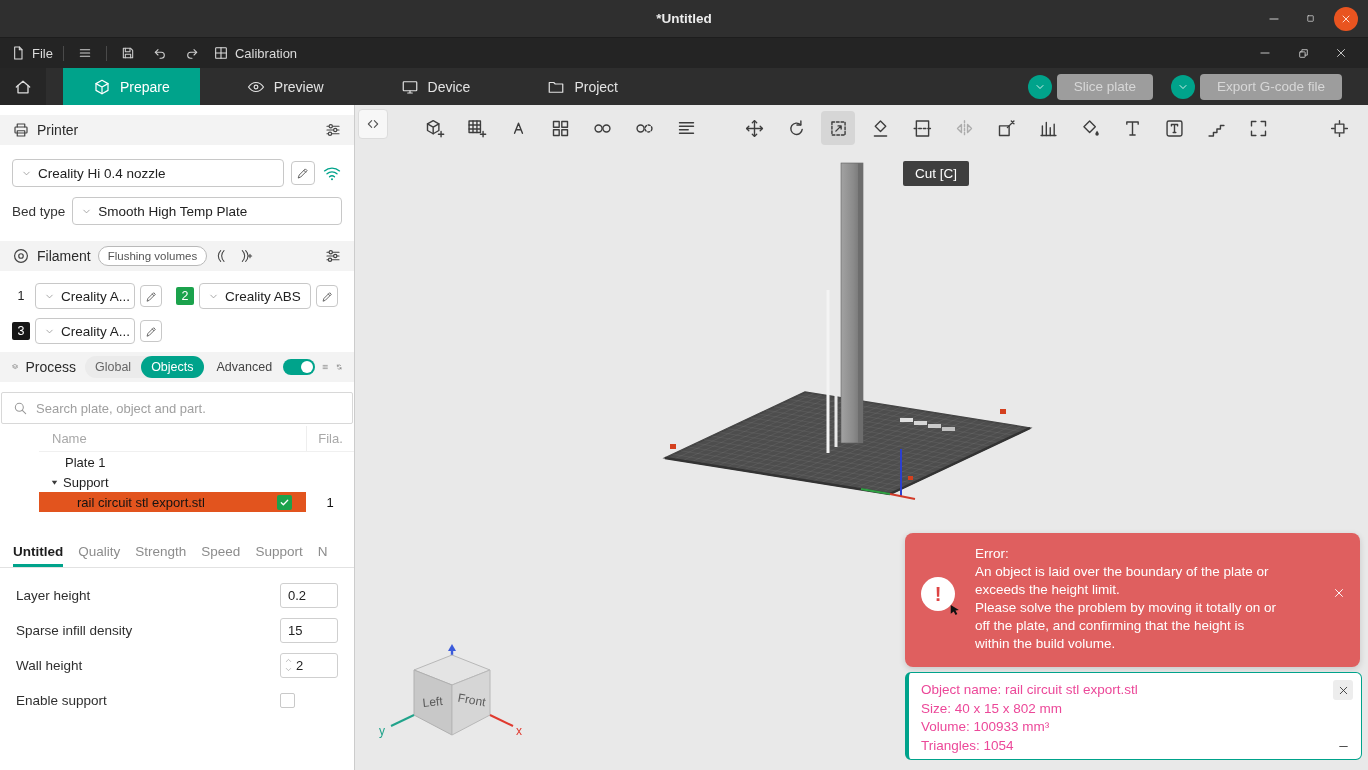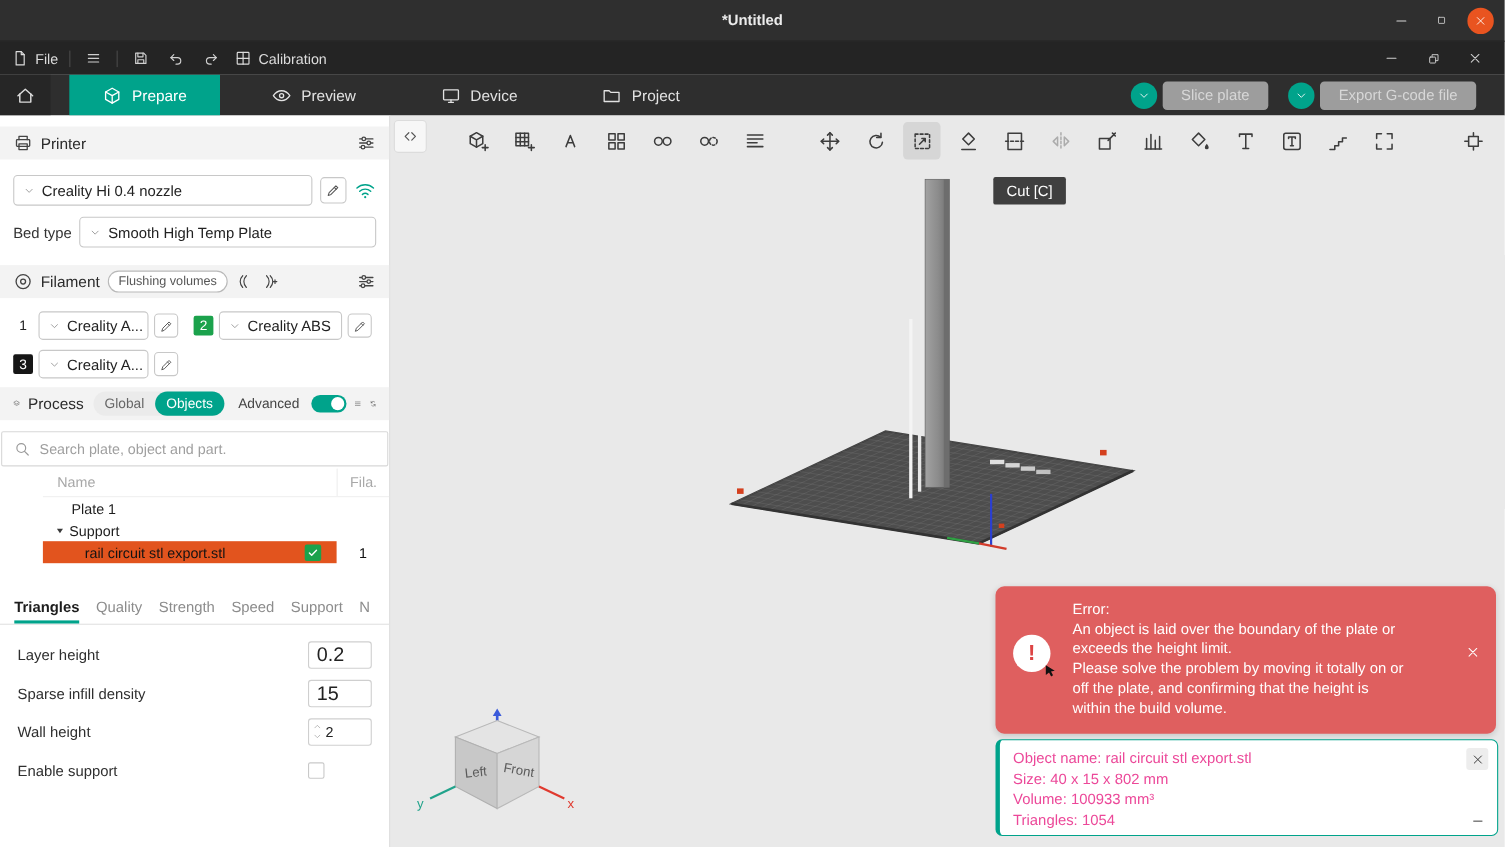--- a/index.html
+++ b/index.html
@@ -88,21 +88,21 @@
   .outside-lbl{ margin-left:3px; }
   .tree-row.selected .tr-main{ background:var(--sel); }
   .sel-label{ padding-left:38px; flex:1; color:#131313; overflow:hidden; white-space:nowrap; }
   .cb-checked{ width:15px; height:15px; background:var(--green); border-radius:2px; display:flex; align-items:center; justify-content:center; color:#fff; margin-right:14px; flex:none; }
   .param-tabs{ display:flex; align-items:flex-end; gap:15px; padding:0 13px; margin-top:24px; height:32px; border-bottom:1px solid #e2e2e2; white-space:nowrap; overflow:hidden; }
   .p-tab{ font-size:13.5px; color:#8c8c8c; padding-bottom:8px; }
   .p-tab.active{ color:#1d1d1d; font-weight:bold; border-bottom:3px solid var(--accent); padding-bottom:5px; }
   .params{ padding:14px 16px; display:flex; flex-direction:column; gap:9px; }
   .param-row{ display:flex; align-items:center; height:26px; }
   .param-label{ flex:1; font-size:13.5px; color:#2f2f2f; }
-  .param-input{ width:58px; height:25px; border:1px solid #cfcfcf; border-radius:3px; padding:0 7px; font-size:18px; color:#222; outline:none; }
+  .param-input{ width:58px; height:25px; border:1px solid #cfcfcf; border-radius:3px; padding:0 7px; font-size:13px; color:#222; outline:none; }
   .ctrl-cell{ width:58px; display:flex; align-items:center; }
   .stepper{ width:58px; height:25px; border:1px solid #cfcfcf; border-radius:3px; display:flex; align-items:center; padding:0 3px; gap:3px; }
   .st-arrows{ display:flex; flex-direction:column; color:#999; }
   .st-val{ font-size:13px; color:#222; }
   .cb{ width:15px; height:15px; border:1px solid #c9c9c9; border-radius:2px; background:#fff; }
 
   
   .viewport{ flex:1; position:relative; background:#e9e9e9; overflow:hidden; }
   .collapse-handle{ position:absolute; left:3px; top:4px; width:30px; height:30px; background:#f7f7f7; border:1px solid #dcdcdc; border-radius:4px; display:flex; align-items:center; justify-content:center; color:#555; z-index:6; }
   .vp-toolbar{ position:absolute; left:62px; top:6px; right:6px; display:flex; align-items:center; z-index:5; }
@@ -529,21 +529,21 @@
                   <path d="M5 12.5l4.5 4.5L19 7" stroke-width="2.8"></path>
                 </svg>
               </i>
             </span>
         </div>
         <div class="tr-fila">1</div>
       </div>
     </div>
 
     <div class="param-tabs">
-      <span class="p-tab active">Triangles</span>
+      <span class="p-tab active">Untitled</span>
       <span class="p-tab">Quality</span>
       <span class="p-tab">Strength</span>
       <span class="p-tab">Speed</span>
       <span class="p-tab">Support</span>
       <span class="p-tab">N</span>
     </div>
 
     <div class="params">
       <div class="param-row">
         <span class="param-label">Layer height</span>

